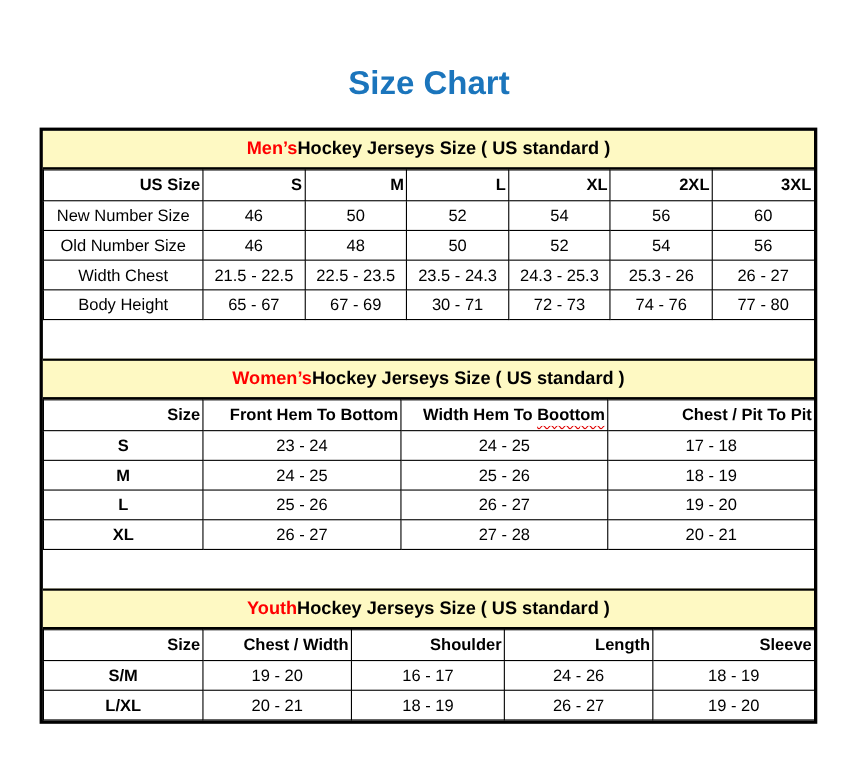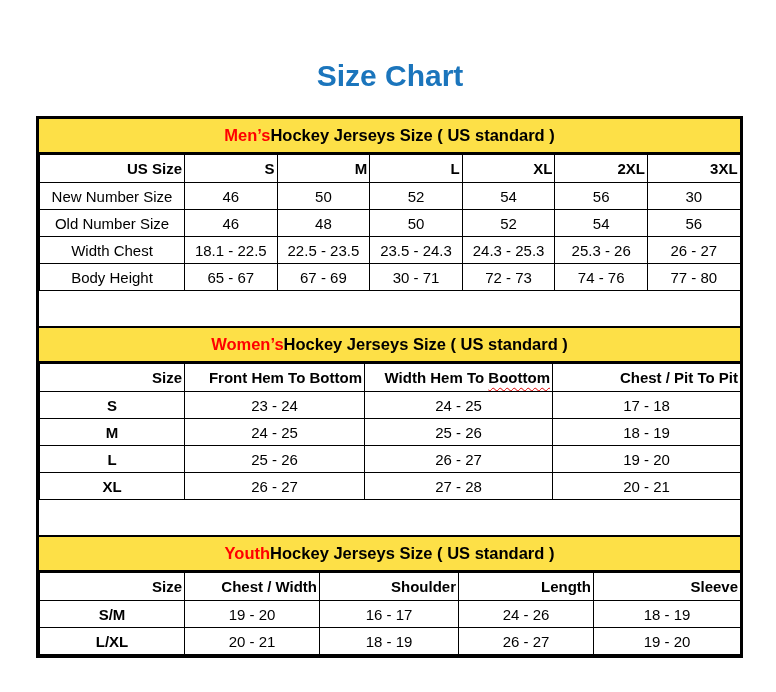--- a/index.html
+++ b/index.html
@@ -9,21 +9,21 @@
   }
   .title{
     margin:58px 0 0 4px;text-align:center;
     font-size:30px;line-height:36px;font-weight:bold;color:#1b75bc;
   }
   .chart-block{
     margin:22px 0 0 36px;width:701px;
     border:3px solid #000;background:#fff;
   }
   .banner{
-    background:#fde047;height:33px;
+    background:#fef9c3;height:33px;
     display:flex;align-items:center;justify-content:center;
     font-size:16.5px;font-weight:bold;color:#000;
     border-bottom:2px solid #000;
   }
   .banner.mid{border-top:2px solid #000;margin-top:35px;}
   .banner .hl{color:#ff0000;}
   table.size-tbl{
     border-collapse:collapse;table-layout:fixed;width:701px;
   }
   table.size-tbl td{
@@ -78,34 +78,34 @@
         <td>2XL</td>
         <td>3XL</td>
       </tr>
       <tr>
         <td>New Number Size</td>
         <td>46</td>
         <td>50</td>
         <td>52</td>
         <td>54</td>
         <td>56</td>
-        <td>30</td>
+        <td>60</td>
       </tr>
       <tr>
         <td>Old Number Size</td>
         <td>46</td>
         <td>48</td>
         <td>50</td>
         <td>52</td>
         <td>54</td>
         <td>56</td>
       </tr>
       <tr>
         <td>Width Chest</td>
-        <td>18.1 - 22.5</td>
+        <td>21.5 - 22.5</td>
         <td>22.5 - 23.5</td>
         <td>23.5 - 24.3</td>
         <td>24.3 - 25.3</td>
         <td>25.3 - 26</td>
         <td>26 - 27</td>
       </tr>
       <tr>
         <td>Body Height</td>
         <td>65 - 67</td>
         <td>67 - 69</td>

